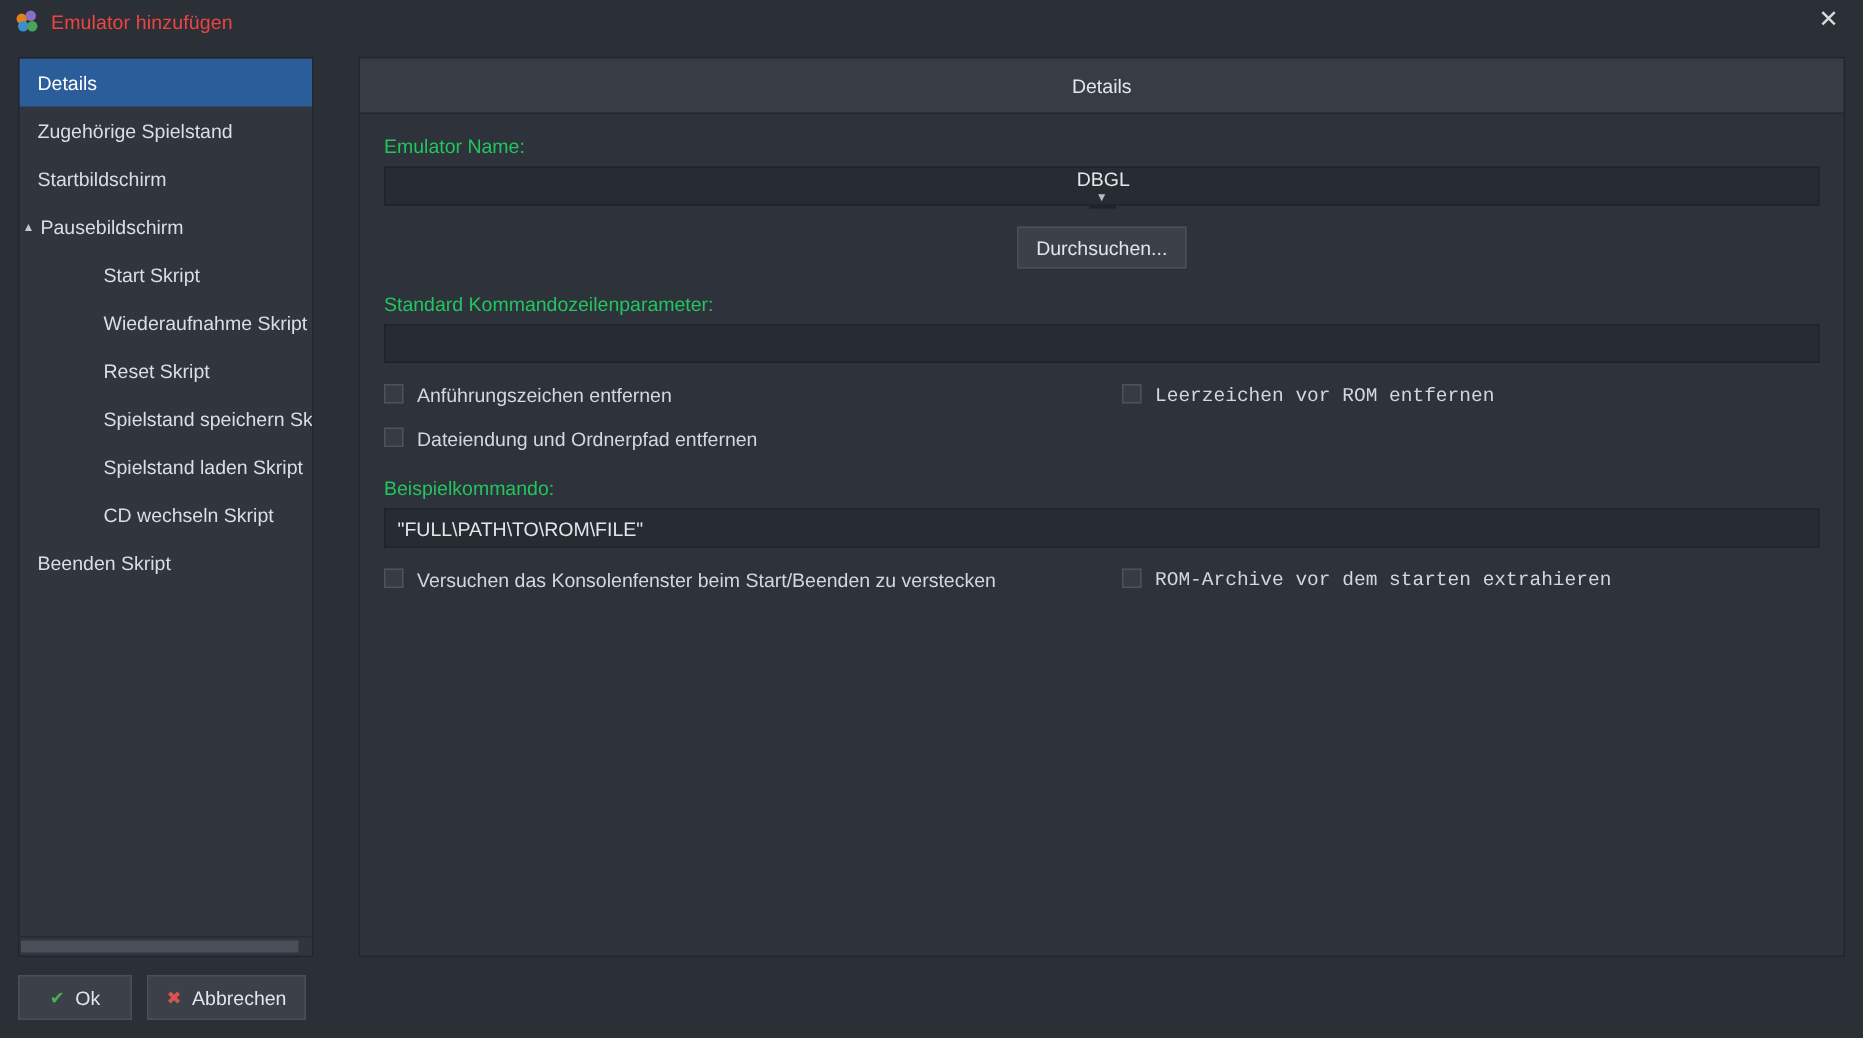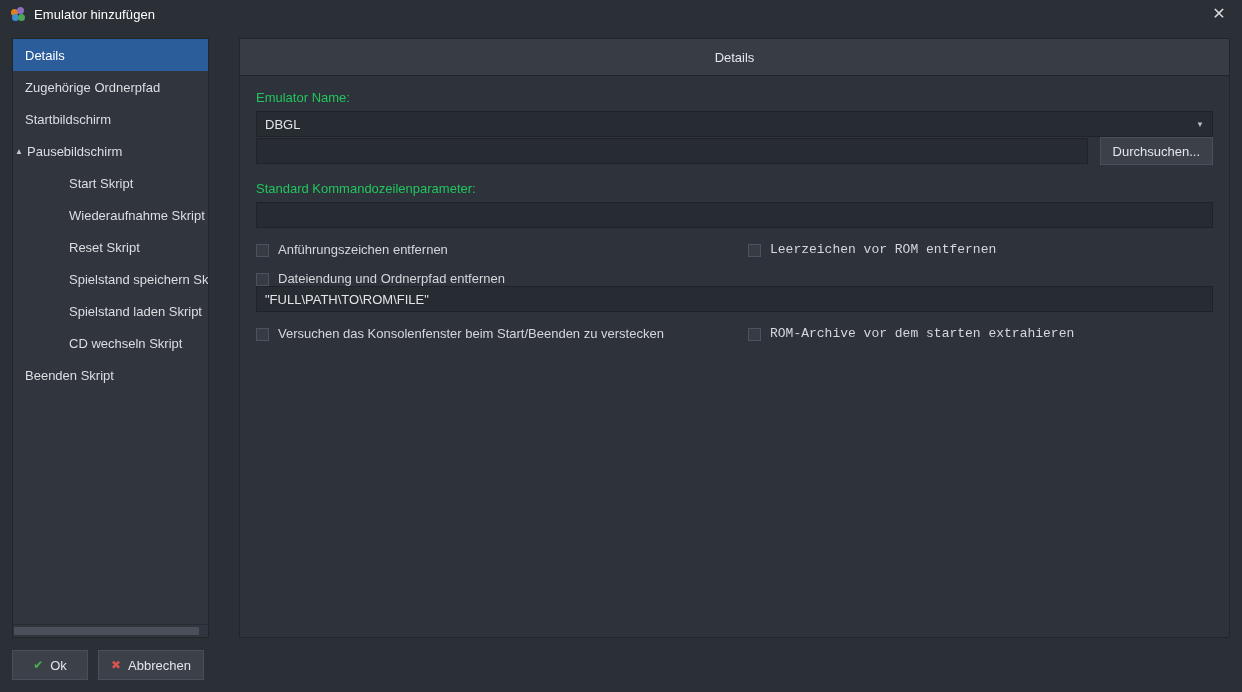--- a/index.html
+++ b/index.html
@@ -44,21 +44,21 @@
   .title-icon .dot {
     position: absolute;
     border-radius: 50%;
   }
   .title-icon .d1 { left: 1px; top: 3px; width: 7px; height: 7px; background: #e0801f; }
   .title-icon .d2 { left: 7px; top: 1px; width: 7px; height: 7px; background: #8a6fc0; }
   .title-icon .d3 { left: 2px; top: 8px; width: 7px; height: 7px; background: #3a8fd0; }
   .title-icon .d4 { left: 8px; top: 8px; width: 7px; height: 7px; background: #4aa45a; }
   .title-text {
     font-size: 13px;
-    color: #ffffff;
+    color: #ef4444;
     letter-spacing: 0.1px;
   }
   .title-close {
     margin-left: auto;
     width: 46px;
     height: 28px;
     display: flex;
     align-items: center;
     justify-content: center;
     color: #d8dade;
@@ -177,32 +177,34 @@
     height: 26px;
     background: #272b32;
     border: 1px solid #1f2329;
     display: flex;
     align-items: center;
     padding: 0 6px 0 8px;
     box-sizing: border-box;
     font-size: 13px;
     color: #e3e5e9;
     position: relative;
+    flex-direction: column;
   }
   .combo .value { flex: 1; }
   .combo .caret {
     font-size: 8px;
     color: #b9bcc2;
     padding-right: 2px;
   }
 
   .row {
     display: flex;
     align-items: center;
     gap: 12px;
+    flex-direction: column;
   }
   .textinput {
     height: 26px;
     background: #272b32;
     border: 1px solid #1f2329;
     box-sizing: border-box;
     font-size: 13px;
     color: #e3e5e9;
     display: flex;
     align-items: center;
@@ -226,21 +228,21 @@
     box-sizing: border-box;
     flex: none;
   }
 
   .checkrow {
     display: flex;
     margin-top: 14px;
   }
   .checkrow .col {
     display: flex;
-    align-items: flex-end;
+    align-items: flex-start;
     width: 492px;
     box-sizing: border-box;
   }
   .checkrow .col.second { width: auto; font-family: Liberation Mono, monospace; }
   .checkbox {
     width: 13px;
     height: 13px;
     background: #363b44;
     border: 1px solid #4d535d;
     margin-right: 9px;
@@ -298,21 +300,21 @@
   <div class="content">
 
     <div class="sidebar">
       <div class="tree">
 
         <div class="tree-item selected">
           <span class="tree-label">Details</span>
         </div>
 
         <div class="tree-item">
-          <span class="tree-label">Zugehörige Ordnerpfad</span>
+          <span class="tree-label">Zugehörige Spielstand</span>
         </div>
 
         <div class="tree-item">
           <span class="tree-label">Startbildschirm</span>
         </div>
 
         <div class="tree-item">
           <span class="arrow">▲</span>
           <span class="tree-label">Pausebildschirm</span>
         </div>
@@ -381,20 +383,21 @@
           </div>
         </div>
 
         <div class="checkrow">
           <div class="col">
             <span class="checkbox"></span>
             <span class="check-label">Dateiendung und Ordnerpfad entfernen</span>
           </div>
         </div>
 
+        <div class="field-label label-block">Beispielkommando:</div>
         <div class="textinput full">"FULL\PATH\TO\ROM\FILE"</div>
 
         <div class="checkrow">
           <div class="col">
             <span class="checkbox"></span>
             <span class="check-label">Versuchen das Konsolenfenster beim Start/Beenden zu verstecken</span>
           </div>
           <div class="col second">
             <span class="checkbox"></span>
             <span class="check-label">ROM-Archive vor dem starten extrahieren</span>

